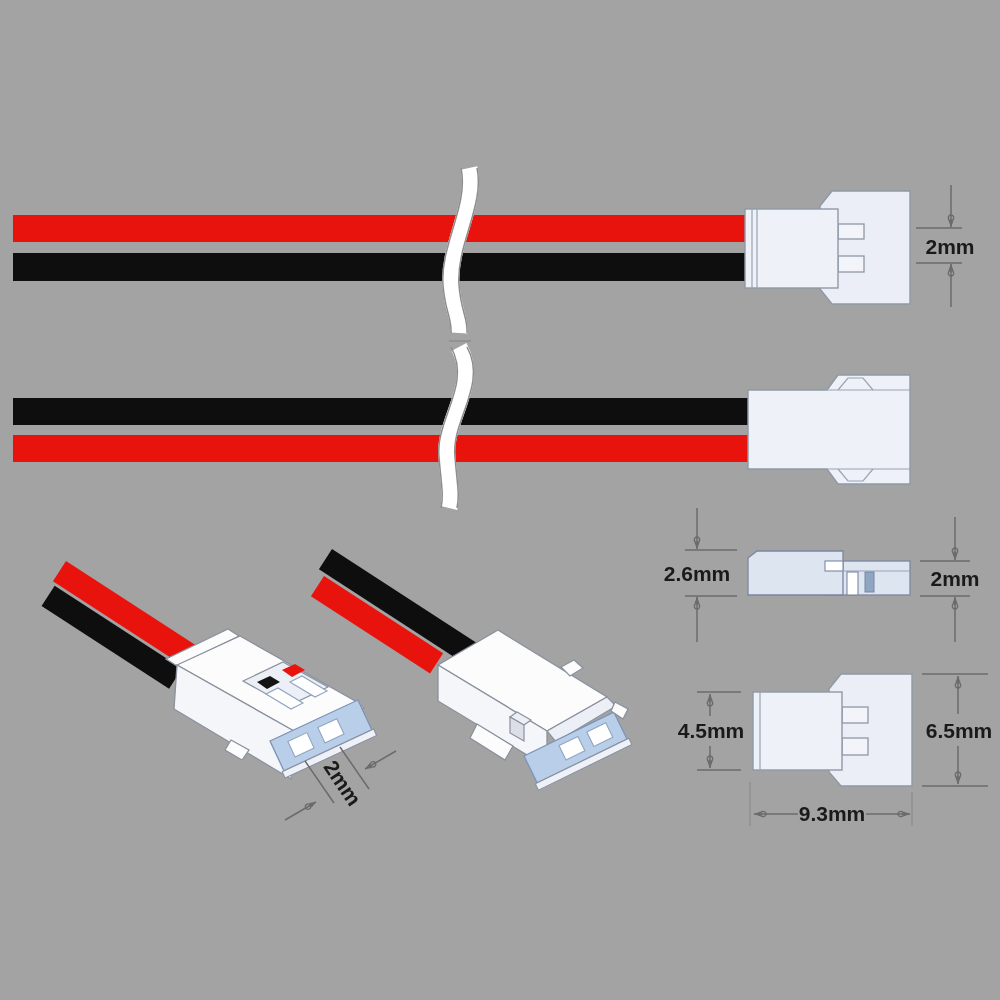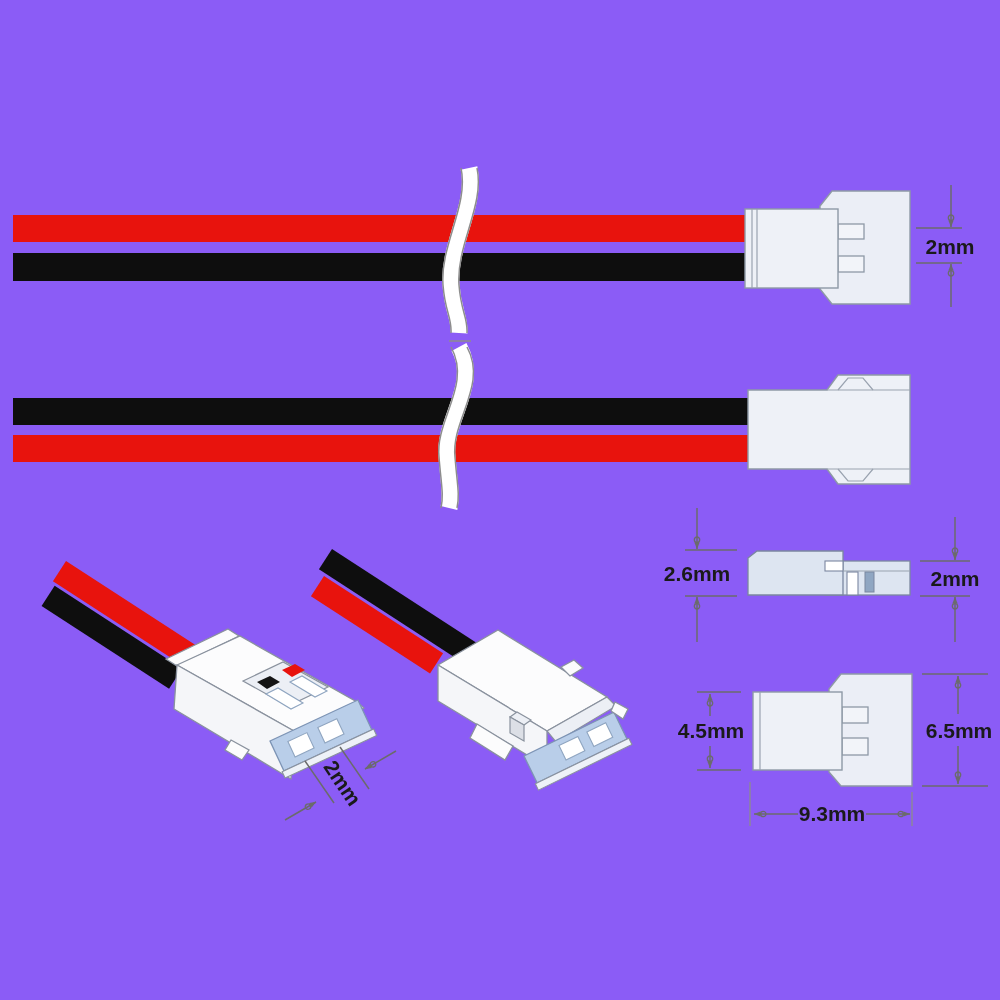--- a/index.html
+++ b/index.html
@@ -1,16 +1,16 @@
 <!DOCTYPE html>
 <html><head>
 <meta charset="utf-8">
 <style>
   html,body{margin:0;padding:0;background:#ffffff;}
-  .canvas{position:relative;width:1000px;height:1000px;background:#8b5cf6;overflow:hidden;text-decoration:underline;}
+  .canvas{position:relative;width:1000px;height:1000px;background:#a3a3a3;overflow:hidden;text-decoration:underline;}
   svg{display:block;}
   .dim{font-family:"Liberation Sans", sans-serif;font-weight:bold;font-size:21px;fill:#1a1a1a;text-anchor:middle;}
   .dimline{stroke:#6b6b6b;stroke-width:1.5;fill:none;}
   .extline{stroke:#8d8d8d;stroke-width:1.3;fill:none;}
   .house{fill:#eef1f7;stroke:#8e99a6;stroke-width:1.4;}
   .house2{fill:#ebeef6;stroke:#8e99a6;stroke-width:1.4;}
   .pin{fill:#f2f4f9;stroke:#8e99a6;stroke-width:1.3;}
   .innerln{fill:none;stroke:#9aa3b0;stroke-width:1.2;}
   .sv{fill:#dde5f1;stroke:#7b87a0;stroke-width:1.3;}
   .svwhite{fill:#ffffff;stroke:#7b87a0;stroke-width:1.1;}

